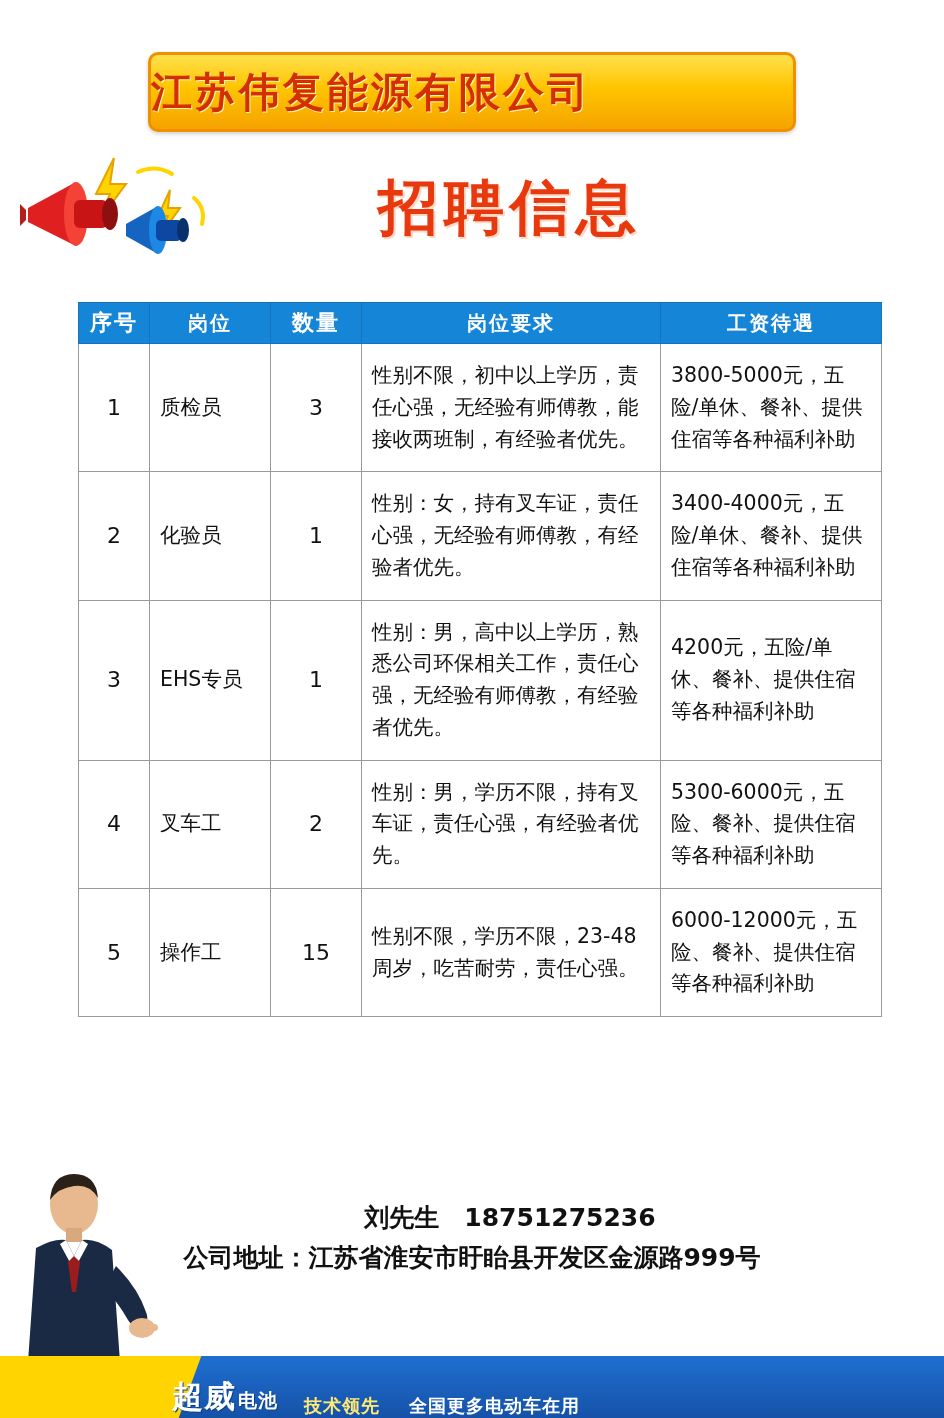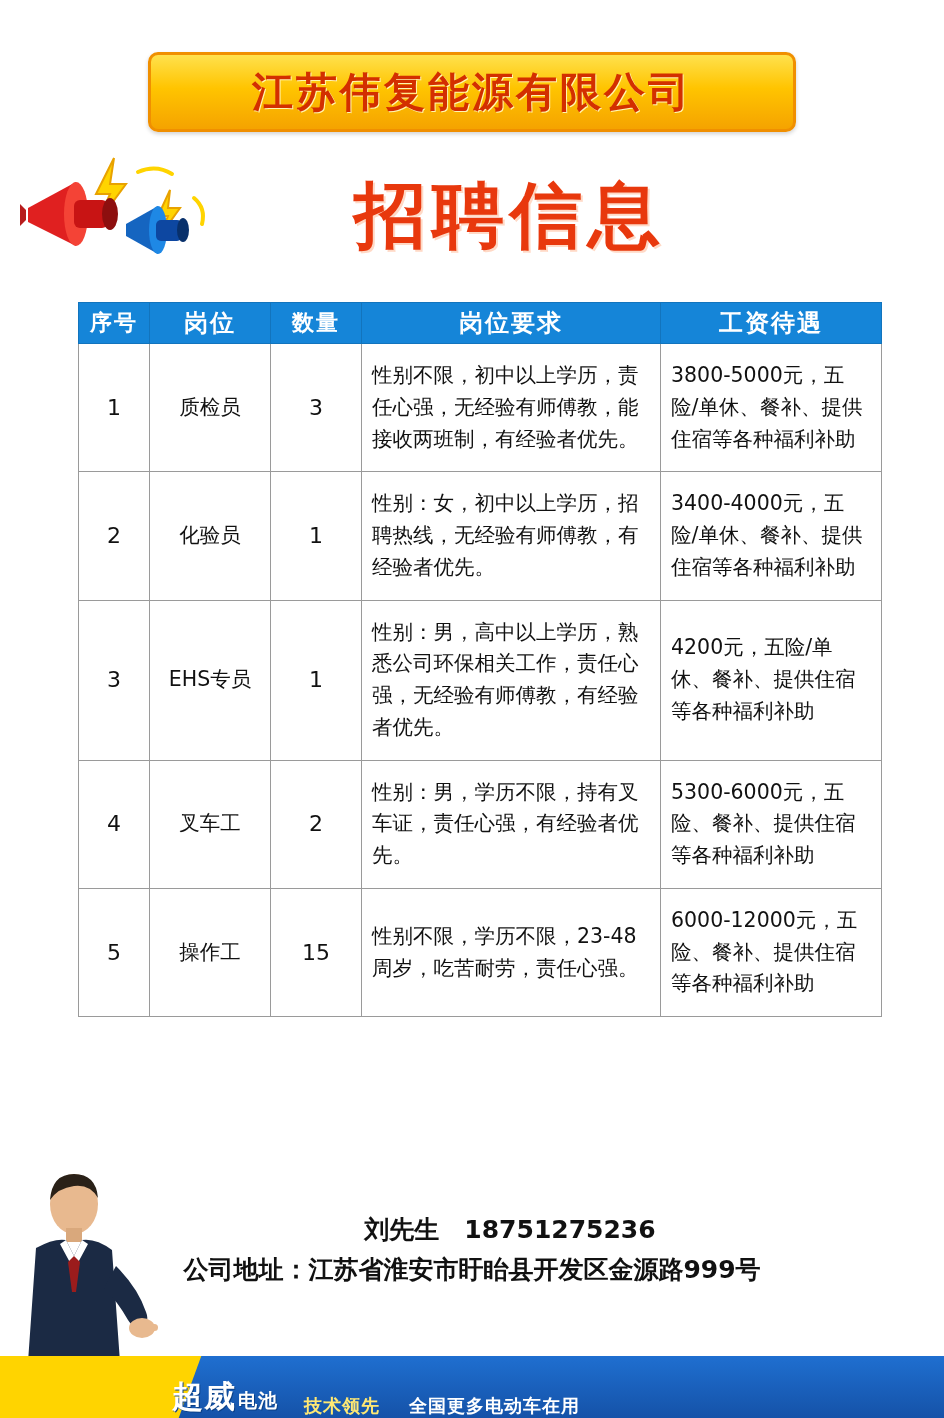--- a/index.html
+++ b/index.html
@@ -32,21 +32,21 @@
   }
   .title-banner {
     width: 100%;
     height: 100%;
     border-radius: 10px;
     background: linear-gradient(180deg, #ffe14d 0%, #ffc400 45%, #f5a300 100%);
     border: 3px solid #f08f00;
     box-sizing: border-box;
     display: flex;
     align-items: center;
-    justify-content: center;
+    justify-content: flex-start;
     box-shadow: 0 2px 4px rgba(0,0,0,0.18);
   }
   .company-title {
     font-family: "DejaVu Sans", sans-serif;
     font-weight: bold;
     font-size: 41px;
     letter-spacing: 3px;
     color: #d32f00;
     text-shadow: 1px 1px 0 #fff6b0;
     white-space: nowrap;
@@ -61,58 +61,58 @@
     height: 120px;
   }
   .recruit-heading {
     position: absolute;
     left: 300px;
     top: 168px;
     width: 420px;
     text-align: center;
     font-family: "DejaVu Sans", sans-serif;
     font-weight: bold;
-    font-size: 72px;
+    font-size: 60px;
     letter-spacing: 6px;
     color: #e8380d;
     text-shadow: 2px 2px 0 #ffd9c6;
   }
 
   
   .job-table {
     position: absolute;
     left: 78px;
     top: 302px;
     width: 788px;
     border-collapse: collapse;
     table-layout: fixed;
     background: #ffffff;
   }
   .job-table th {
     background: #1585d8;
     color: #ffffff;
     font-family: "DejaVu Sans", sans-serif;
-    font-size: 24px;
+    font-size: 20px;
     font-weight: bold;
     letter-spacing: 2px;
     height: 38px;
     border: 1px solid #1274bd;
     text-align: center;
   }
   .job-table td {
     border: 1px solid #9a9a9a;
     font-family: "DejaVu Sans", sans-serif;
     font-size: 20.5px;
     color: #111111;
     padding: 16px 10px;
     vertical-align: middle;
     line-height: 1.55;
   }
   .col-no    { width: 68px;  text-align: center; font-size: 22px !important; }
-  .col-post  { width: 118px; text-align: center; }
+  .col-post  { width: 118px; text-align: left; }
   .col-num   { width: 88px;  text-align: center; font-size: 22px !important; }
   .col-req   { width: 296px; text-align: left; }
   .col-pay   { width: 218px; text-align: left; margin-left: 20px; }
 
   
   .contact {
     position: absolute;
     left: 0;
     top: 1198px;
     width: 944px;
@@ -124,21 +124,20 @@
     font-weight: bold;
     color: #111111;
     line-height: 1.6;
     white-space: nowrap;
   }
   .contact .label-red {
     color: #d81e06;
   }
   .contact .line.l2 {
     padding-left: 76px;
-    margin-top: 12px;
   }
 
   
   .person {
     position: absolute;
     left: 8px;
     bottom: 36px;
     width: 150px;
     height: 220px;
   }
@@ -243,21 +242,21 @@
         <td class="col-no">1</td>
         <td class="col-post">质检员</td>
         <td class="col-num">3</td>
         <td class="col-req">性别不限，初中以上学历，责任心强，无经验有师傅教，能接收两班制，有经验者优先。</td>
         <td class="col-pay">3800-5000元，五险/单休、餐补、提供住宿等各种福利补助</td>
       </tr>
       <tr>
         <td class="col-no">2</td>
         <td class="col-post">化验员</td>
         <td class="col-num">1</td>
-        <td class="col-req">性别：女，初中以上学历，招聘热线，无经验有师傅教，有经验者优先。</td>
+        <td class="col-req">性别：女，持有叉车证，责任心强，无经验有师傅教，有经验者优先。</td>
         <td class="col-pay">3400-4000元，五险/单休、餐补、提供住宿等各种福利补助</td>
       </tr>
       <tr>
         <td class="col-no">3</td>
         <td class="col-post">EHS专员</td>
         <td class="col-num">1</td>
         <td class="col-req">性别：男，高中以上学历，熟悉公司环保相关工作，责任心强，无经验有师傅教，有经验者优先。</td>
         <td class="col-pay">4200元，五险/单休、餐补、提供住宿等各种福利补助</td>
       </tr>
       <tr>

